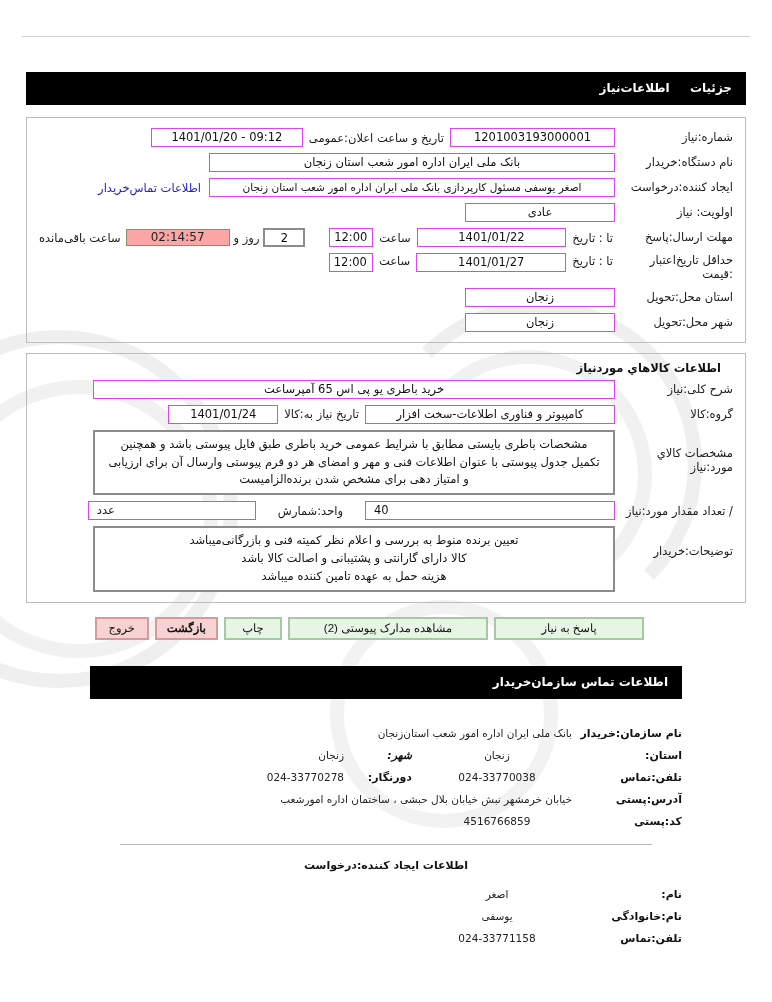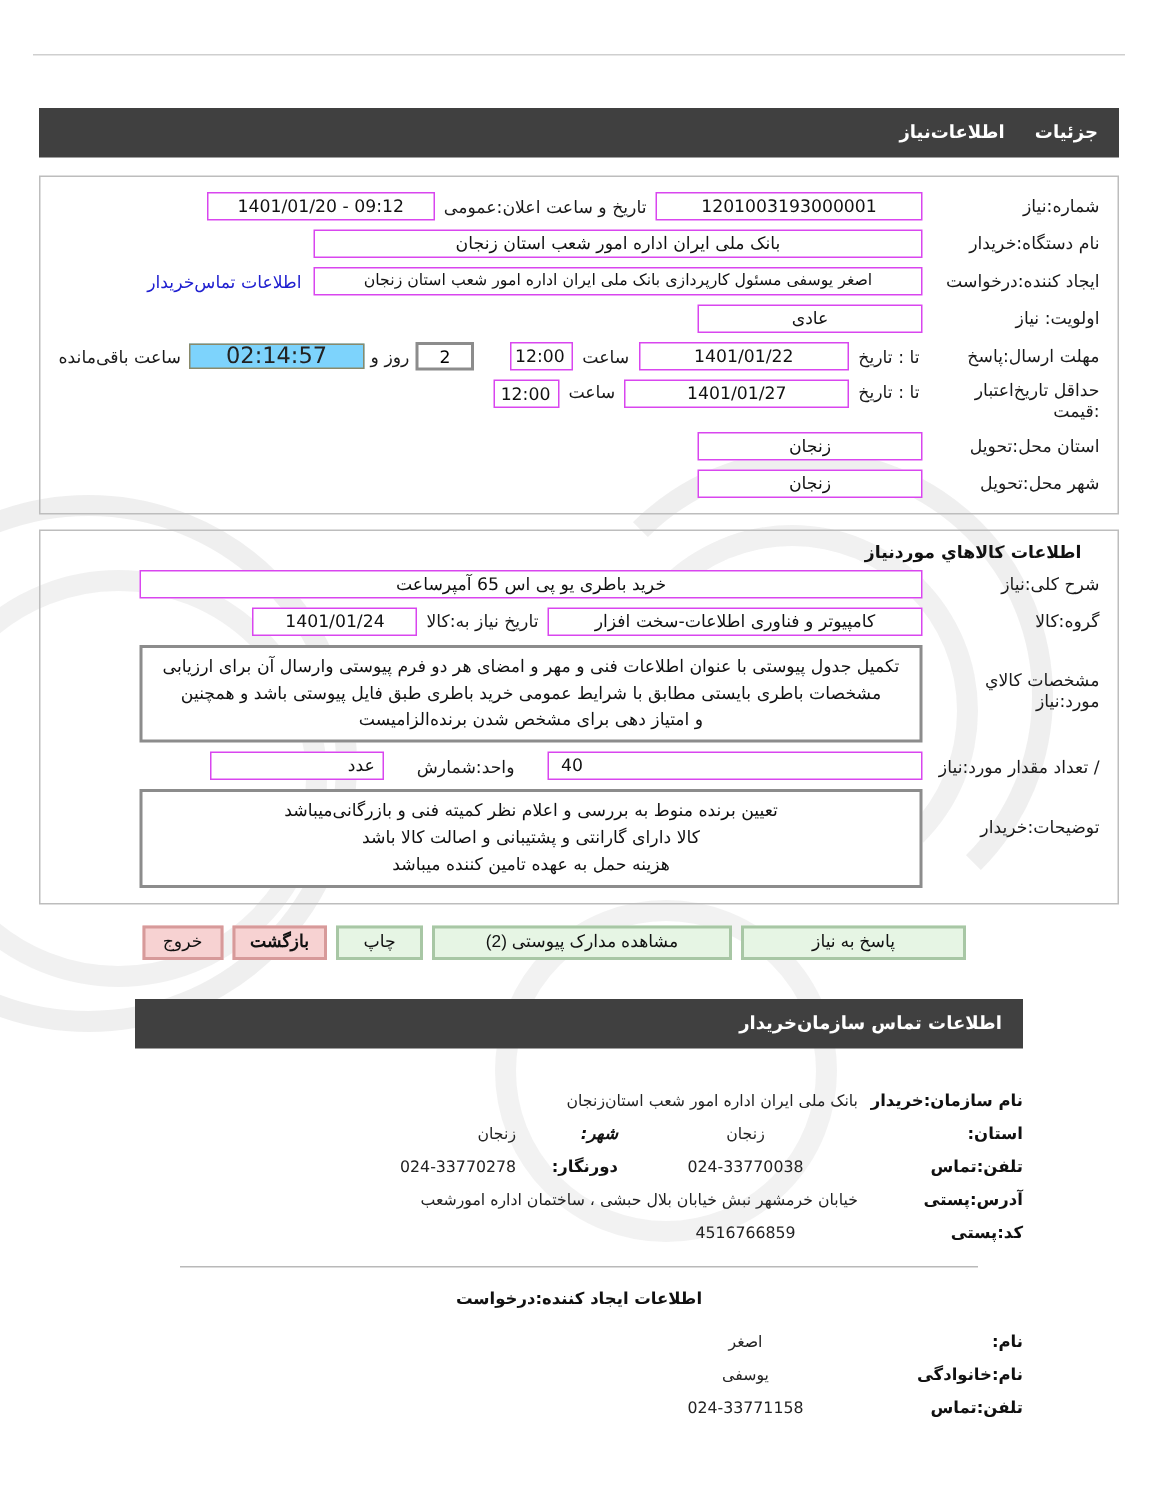--- a/index.html
+++ b/index.html
@@ -41,21 +41,21 @@
   .top-rule {
     position: absolute;
     left: 22px; right: 22px;
     top: 36px;
     border-top: 1px solid #cfcfcf;
     z-index: 3;
   }
 
   
   .section-bar {
-    background: #404040;
+    background: #000000;
     color: #ffffff;
     font-size: 12px;
     font-weight: bold;
     padding: 9px 14px 10px 14px;
     box-sizing: border-box;
     text-align: right;
     letter-spacing: .2px;
   }
   .section-bar .sub { margin-right: 16px; font-weight: bold; }
 
@@ -104,23 +104,23 @@
   .link-blue {
     color: #2020d0;
     font-size: 11.5px;
     text-decoration: none;
     white-space: nowrap;
     cursor: pointer;
   }
 
   .timer-box {
     border: 1px solid #8a8a6a;
-    background: #7dd3fc;
+    background: #fca5a5;
     color: #222;
-    font-size: 15px;
+    font-size: 12px;
     height: 17px;
     line-height: 15px;
     padding: 0 24px;
     text-align: center;
     box-sizing: border-box;
   }
   .small-box {
     border: 2px solid #8c8c8c;
     background: #fff;
     height: 19px;
@@ -224,21 +224,21 @@
     <div class="section-bar">
       <span>جزئیات</span>
       <span class="sub">اطلاعات‌نیاز</span>
     </div>
   </div>
 
   <div class="panel" style="margin:12px 26px 0 26px; padding:10px 12px 8px 12px;">
 
     <div class="frow">
       <div class="flabel">شماره:نیاز</div>
-      <div class="fbox" style="width:178px;">1201003193000001</div>
+      <div class="fbox" style="width:165px;">1201003193000001</div>
       <div class="inline-label">تاریخ و ساعت اعلان:عمومی</div>
       <div class="fbox" style="width:152px;">09:12 - 1401/01/20</div>
     </div>
 
     <div class="frow">
       <div class="flabel">نام دستگاه:خریدار</div>
       <div class="fbox" style="width:406px;">بانک ملی ایران اداره امور شعب استان زنجان</div>
     </div>
 
     <div class="frow">
@@ -295,31 +295,31 @@
     <div class="frow">
       <div class="flabel">گروه:کالا</div>
       <div class="fbox" style="width:250px;">کامپیوتر و فناوری اطلاعات-سخت افزار</div>
       <div class="inline-label">تاریخ نیاز به:کالا</div>
       <div class="fbox" style="width:110px;">1401/01/24</div>
     </div>
 
     <div class="frow" style="align-items:flex-start;">
       <div class="flabel" style="padding-top:16px;">مشخصات کالاي مورد:نیاز</div>
       <div class="textarea-box" style="width:522px;">
+        <div>مشخصات باطری بایستی مطابق با شرایط عمومی خرید باطری طبق فایل  پیوستی باشد و همچنین</div>
         <div>تکمیل جدول پیوستی با عنوان اطلاعات فنی و مهر و امضای هر دو فرم پیوستی وارسال آن برای ارزیابی</div>
-        <div>مشخصات باطری بایستی مطابق با شرایط عمومی خرید باطری طبق فایل  پیوستی باشد و همچنین</div>
         <div>و امتیاز دهی برای مشخص شدن برنده‌الزامیست</div>
       </div>
     </div>
 
     <div class="frow">
       <div class="flabel">/ تعداد مقدار مورد:نیاز</div>
       <div class="fbox" style="width:250px; text-align:left; padding-left:8px;">40</div>
       <div class="inline-label" style="padding:0 22px;">واحد:شمارش</div>
-      <div class="fbox" style="width:116px; text-align:right; padding-left:8px;">عدد</div>
+      <div class="fbox" style="width:168px; text-align:left; padding-left:8px;">عدد</div>
     </div>
 
     <div class="frow" style="align-items:flex-start;">
       <div class="flabel" style="padding-top:18px;">توضیحات:خریدار</div>
       <div class="textarea-box" style="width:522px;">
         <div>تعیین برنده منوط به بررسی و اعلام نظر کمیته فنی و بازرگانی‌میباشد</div>
         <div>کالا دارای گارانتی و پشتیبانی و  اصالت کالا باشد</div>
         <div>هزینه حمل به عهده تامین کننده میباشد</div>
       </div>
     </div>

